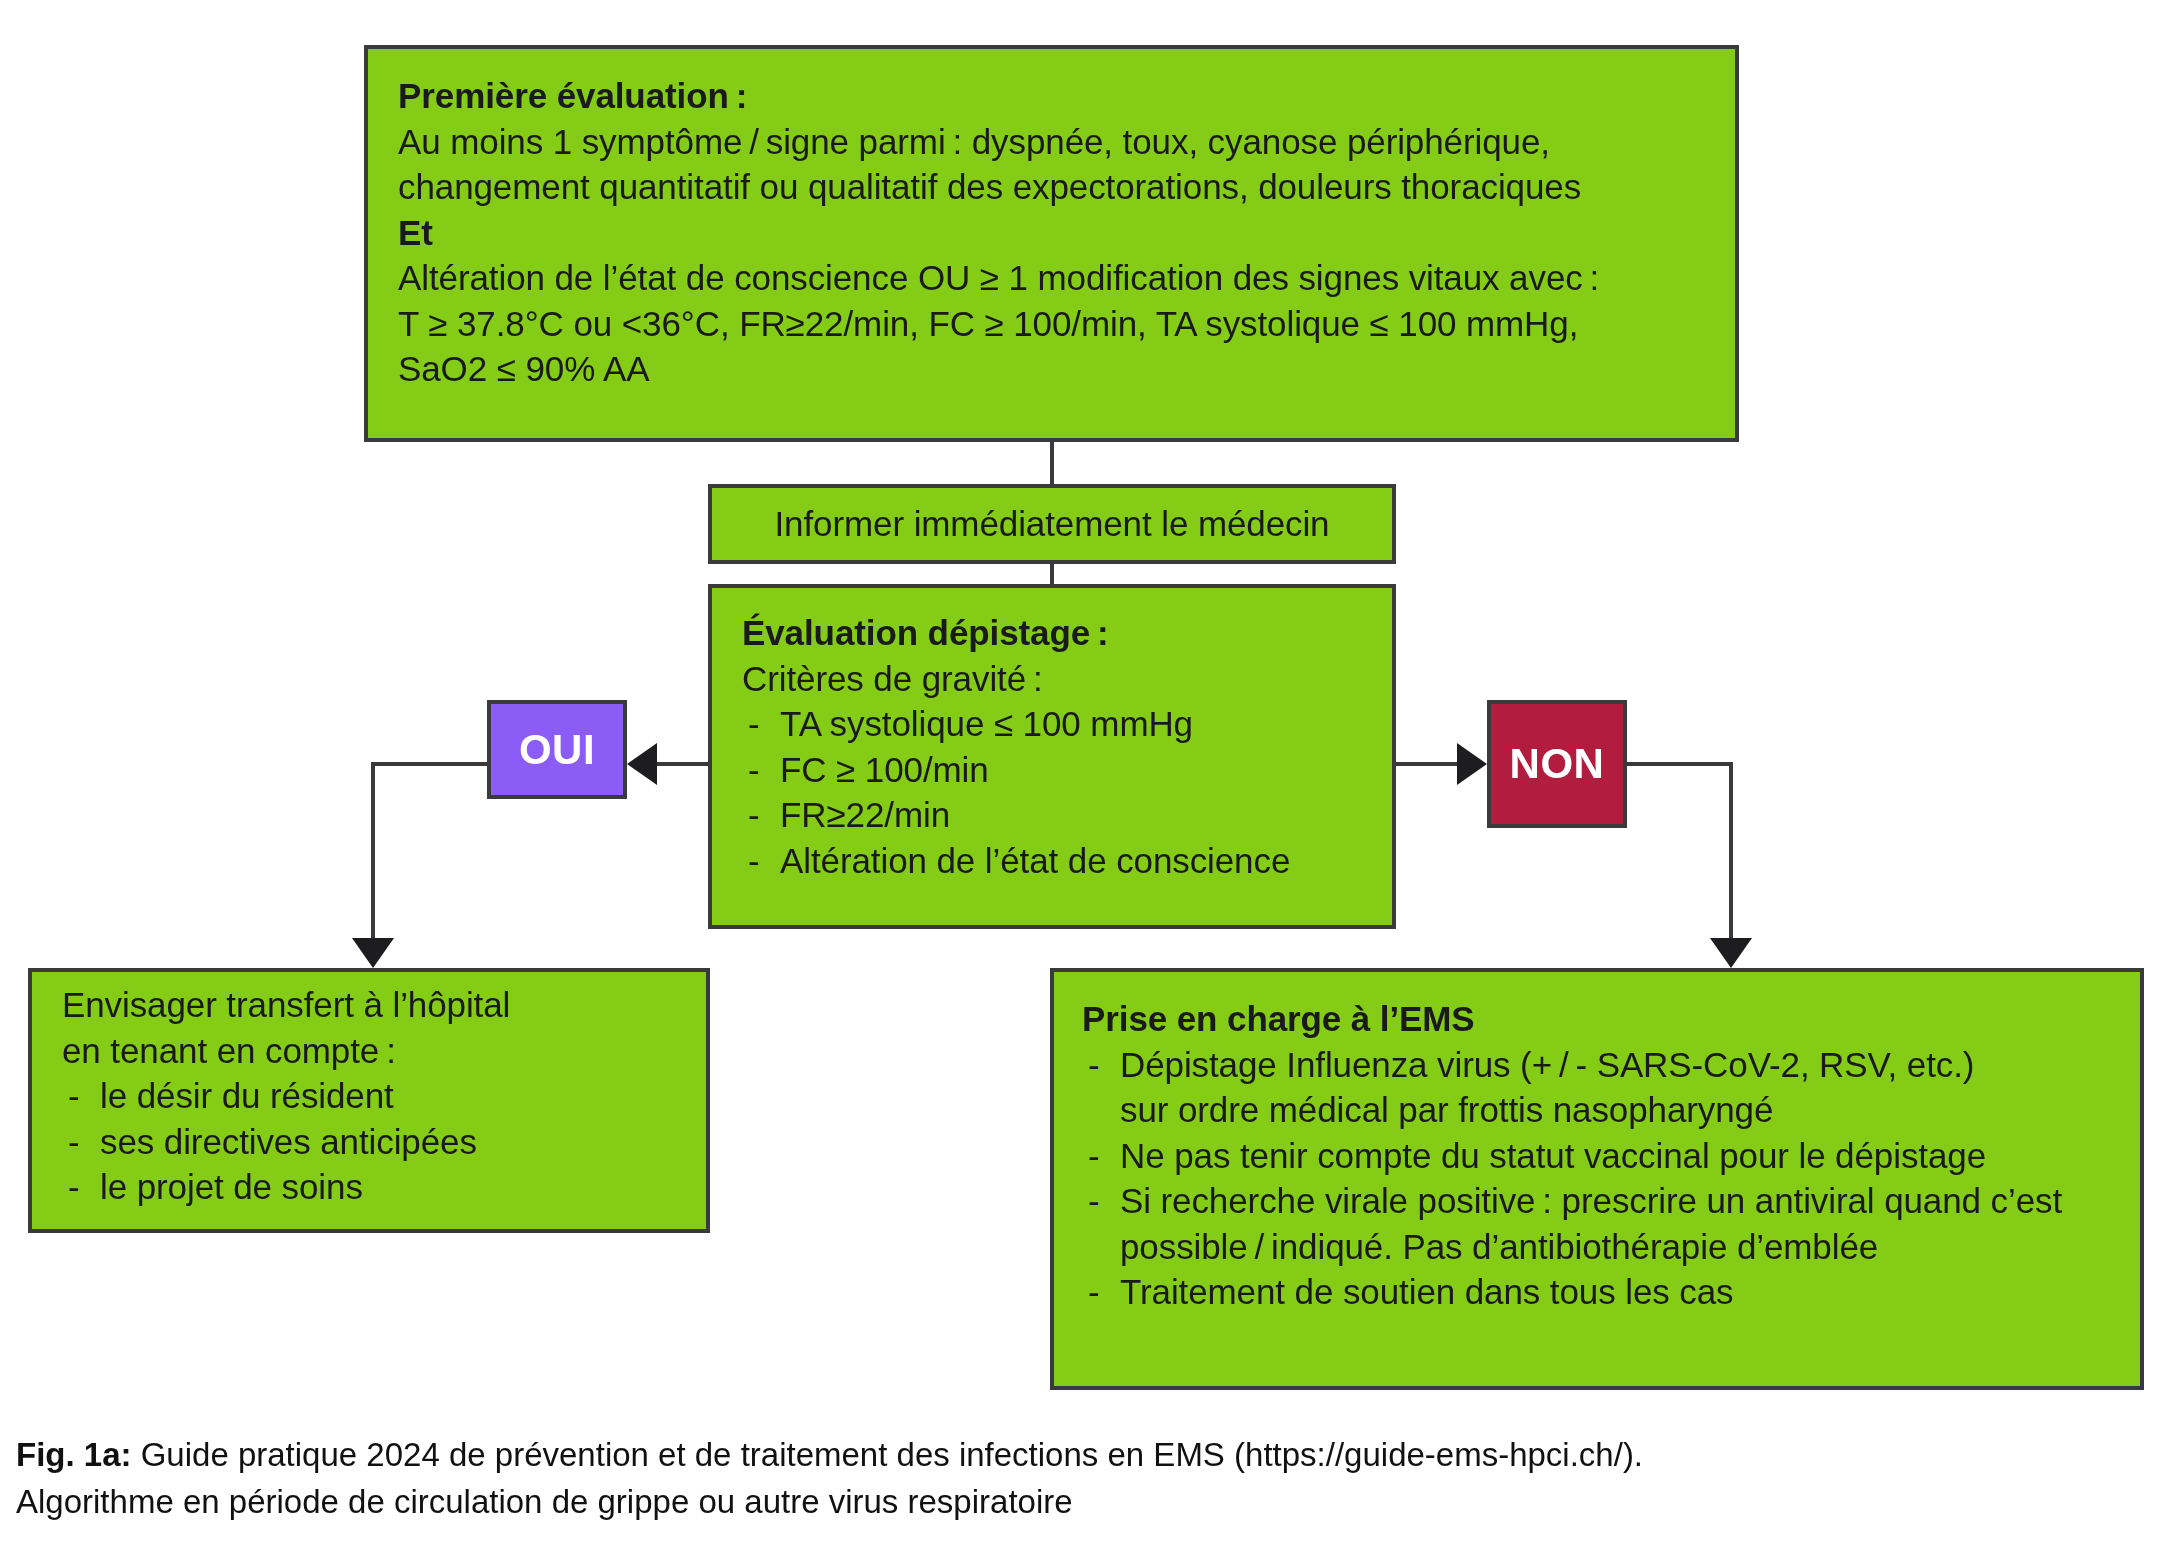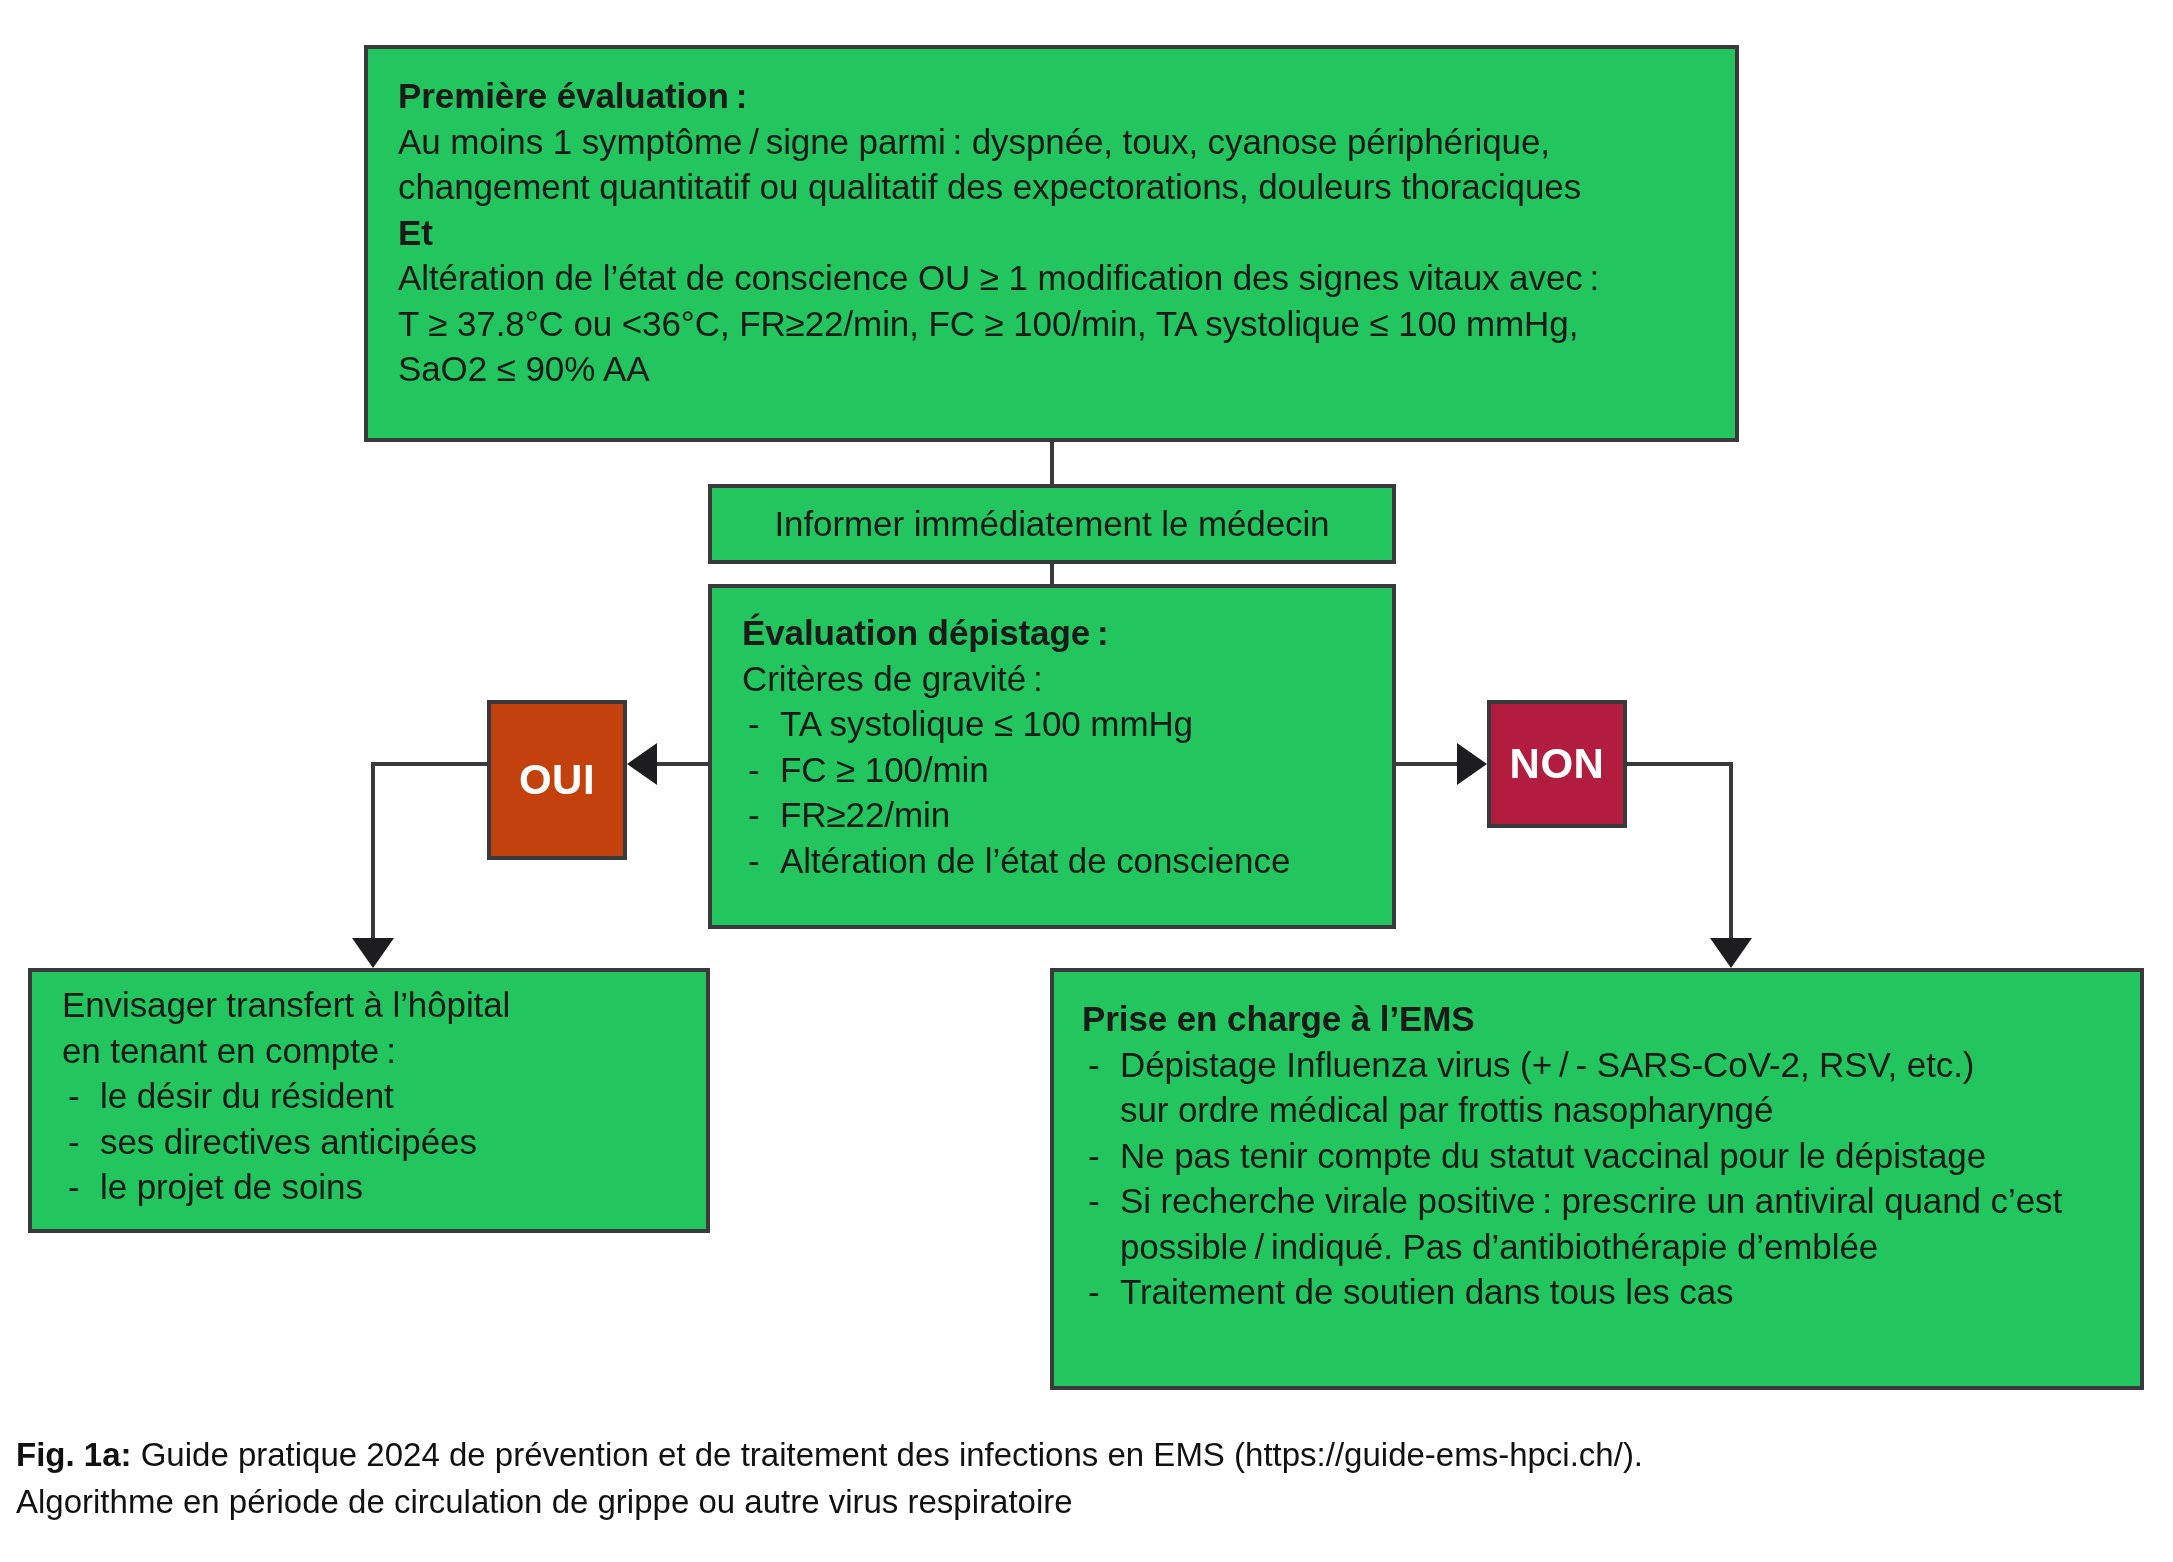--- a/index.html
+++ b/index.html
@@ -20,21 +20,21 @@
   #diagram {
     position: absolute;
     left: 0; top: 0;
     width: 2173px;
     height: 1430px;
   }
 
   .box {
     position: absolute;
     box-sizing: border-box;
-    background: #22c55e;
+    background: #84cc16;
     border: 4px solid #3a3a3c;
     z-index: 5;
   }
 
   .box-inner {
     font-family: "Liberation Sans Narrow", "Liberation Sans", sans-serif;
     font-stretch: condensed;
     line-height: 1.30;
     letter-spacing: -0.1px;
   }
@@ -108,22 +108,22 @@
     color: #ffffff;
     font-family: "Liberation Sans Narrow", "Liberation Sans", sans-serif;
     font-stretch: condensed;
     font-weight: bold;
     font-size: 42px;
     letter-spacing: 0.5px;
     z-index: 6;
   }
   #chip-oui {
     left: 487px; top: 700px;
-    width: 140px; height: 160px;
-    background: #c2410c;
+    width: 140px; height: 99px;
+    background: #8b5cf6;
   }
   #chip-non {
     left: 1487px; top: 700px;
     width: 140px; height: 128px;
     background: #B21C3E;
   }
 
   
   .ln {
     position: absolute;

